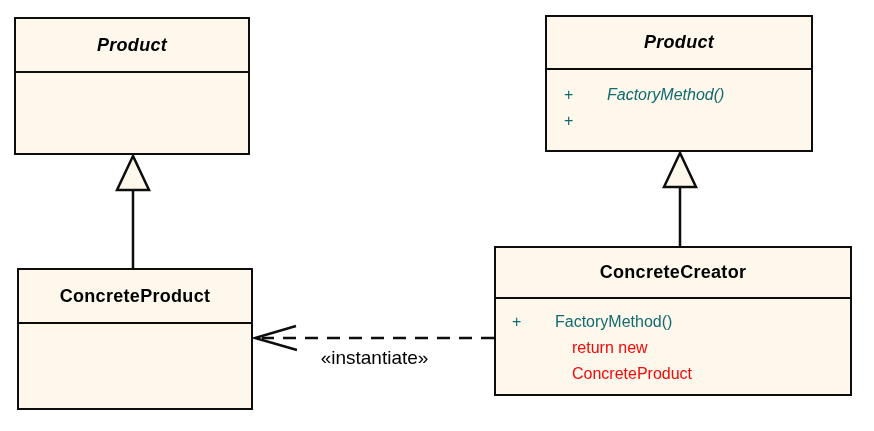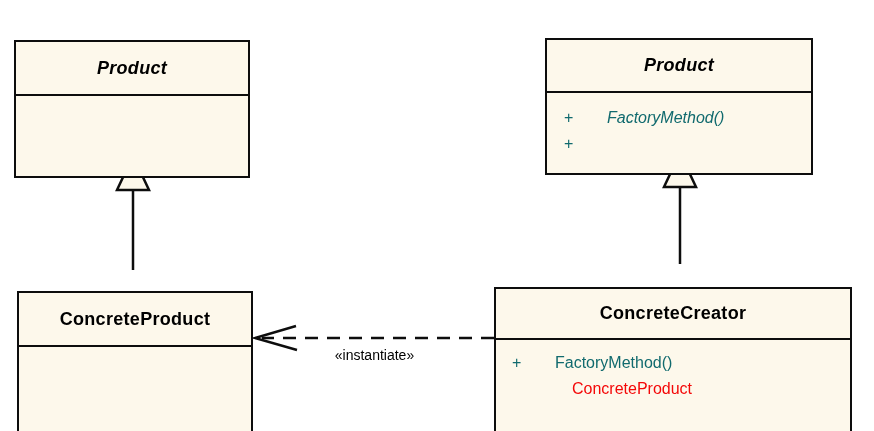--- a/index.html
+++ b/index.html
@@ -20,21 +20,20 @@
     left: 0;
     top: 0;
     width: 874px;
     height: 431px;
   }
   .class-box {
     position: absolute;
     box-sizing: border-box;
     background: var(--box-fill, #FDF8EB);
     border: 2px solid var(--line, #0d0d0d);
-    margin-top: 23px;
   }
   .class-title {
     box-sizing: border-box;
     border-bottom: 2px solid var(--line, #0d0d0d);
     display: flex;
     align-items: center;
     justify-content: center;
     font-weight: bold;
     font-size: 18px;
     color: var(--title-text, #000000);
@@ -59,21 +58,21 @@
   }
   #creator .class-body { padding: 12px 0 0 17px; }
   #concrete-creator .class-body { padding: 10px 0 0 16px; }
   #concrete-creator .note-line { padding-left: 60px; }
   .edge-label {
     position: absolute;
     left: 292px;
     top: 347px;
     width: 165px;
     text-align: center;
-    font-size: 14px;
+    font-size: 19px;
     color: var(--label-text, #000000);
     white-space: nowrap;
   }
 </style>
 </head>
 <body>
 
 <div class="canvas">
 
   <svg class="connectors" viewBox="0 0 874 431" xmlns="http://www.w3.org/2000/svg">
@@ -110,26 +109,27 @@
         <span class="method-vis">+</span>
       </div>
     </div>
   </div>
 
   <div id="concrete-product" class="class-box" style="left:17px; top:268px; width:236px; height:142px;">
     <div class="class-title" style="height:54px;">ConcreteProduct</div>
     <div class="class-body" style="height:84px;"></div>
   </div>
 
-  <div id="concrete-creator" class="class-box" style="left:494px; top:264px; width:358px; height:150px;">
+  <div id="concrete-creator" class="class-box" style="left:494px; top:246px; width:358px; height:150px;">
     <div class="class-title" style="height:51px;">ConcreteCreator</div>
     <div class="class-body">
       <div class="method-row">
         <span class="method-vis">+</span>
         <span class="method-name">FactoryMethod()</span>
       </div>
+      <div class="note-line">return new</div>
       <div class="note-line">ConcreteProduct</div>
     </div>
   </div>
 
   <div class="edge-label">«instantiate»</div>
 
 </div>
 
 </body></html>

